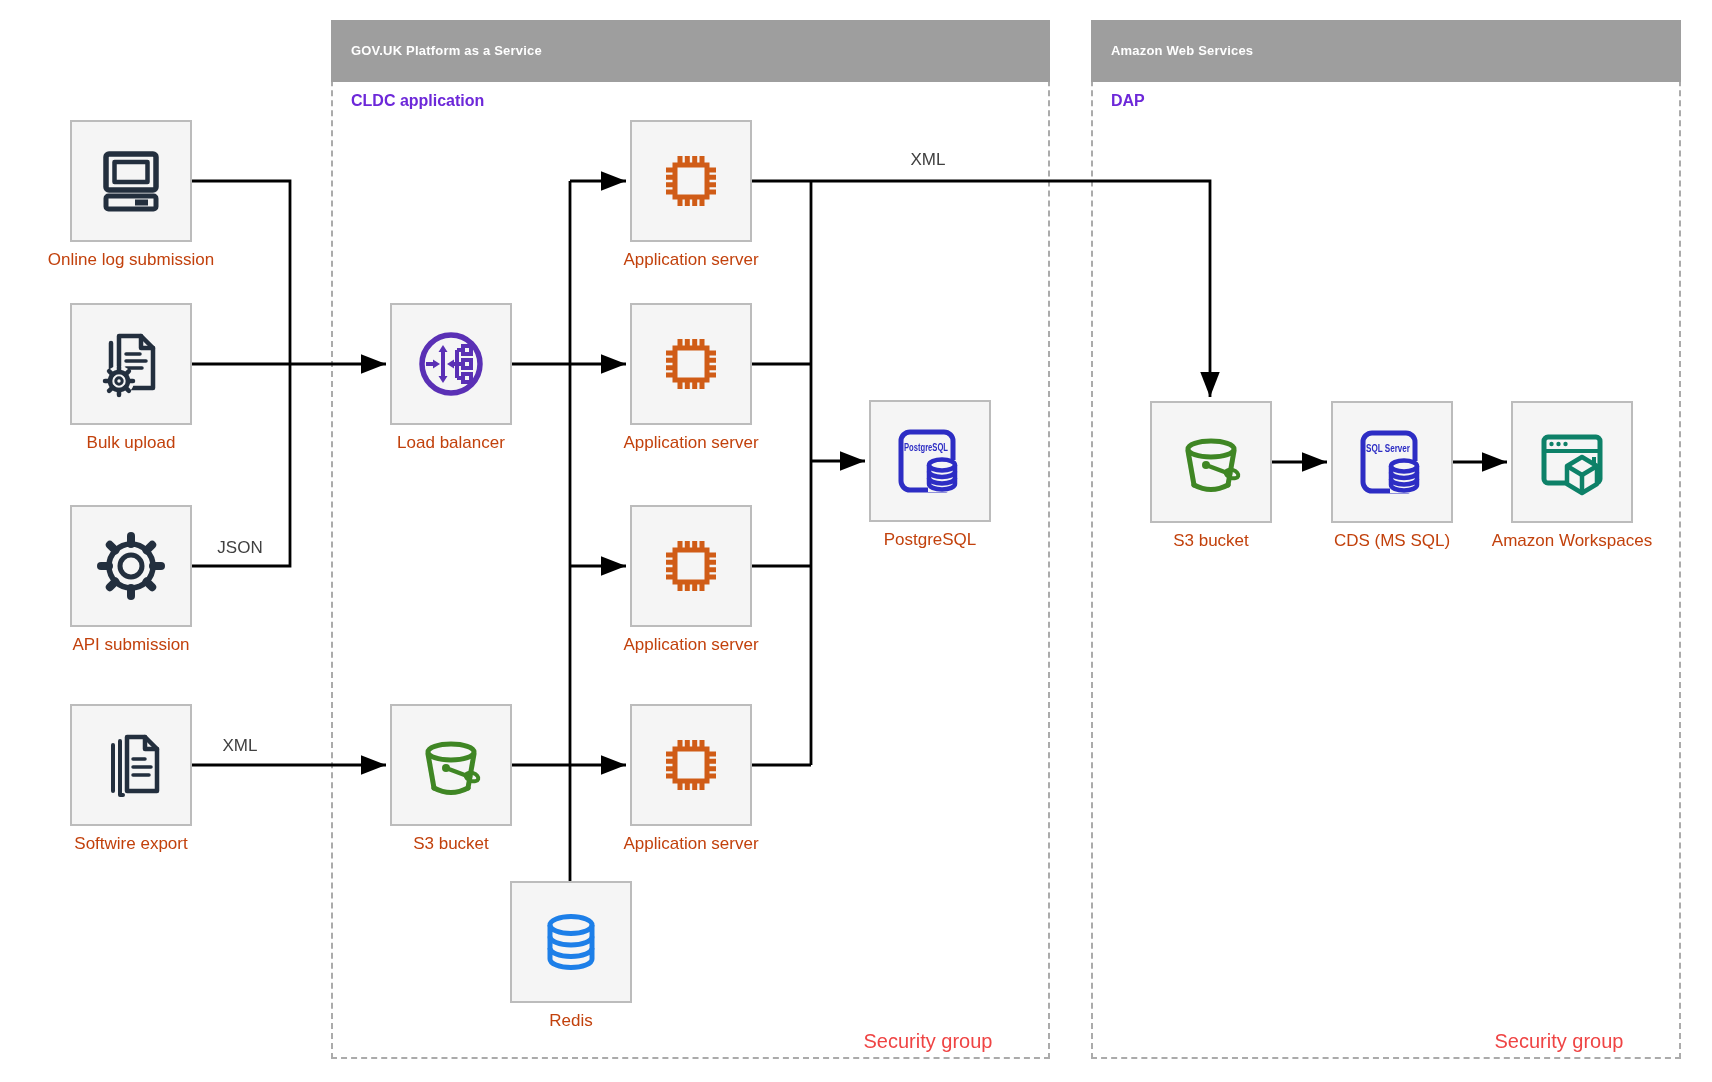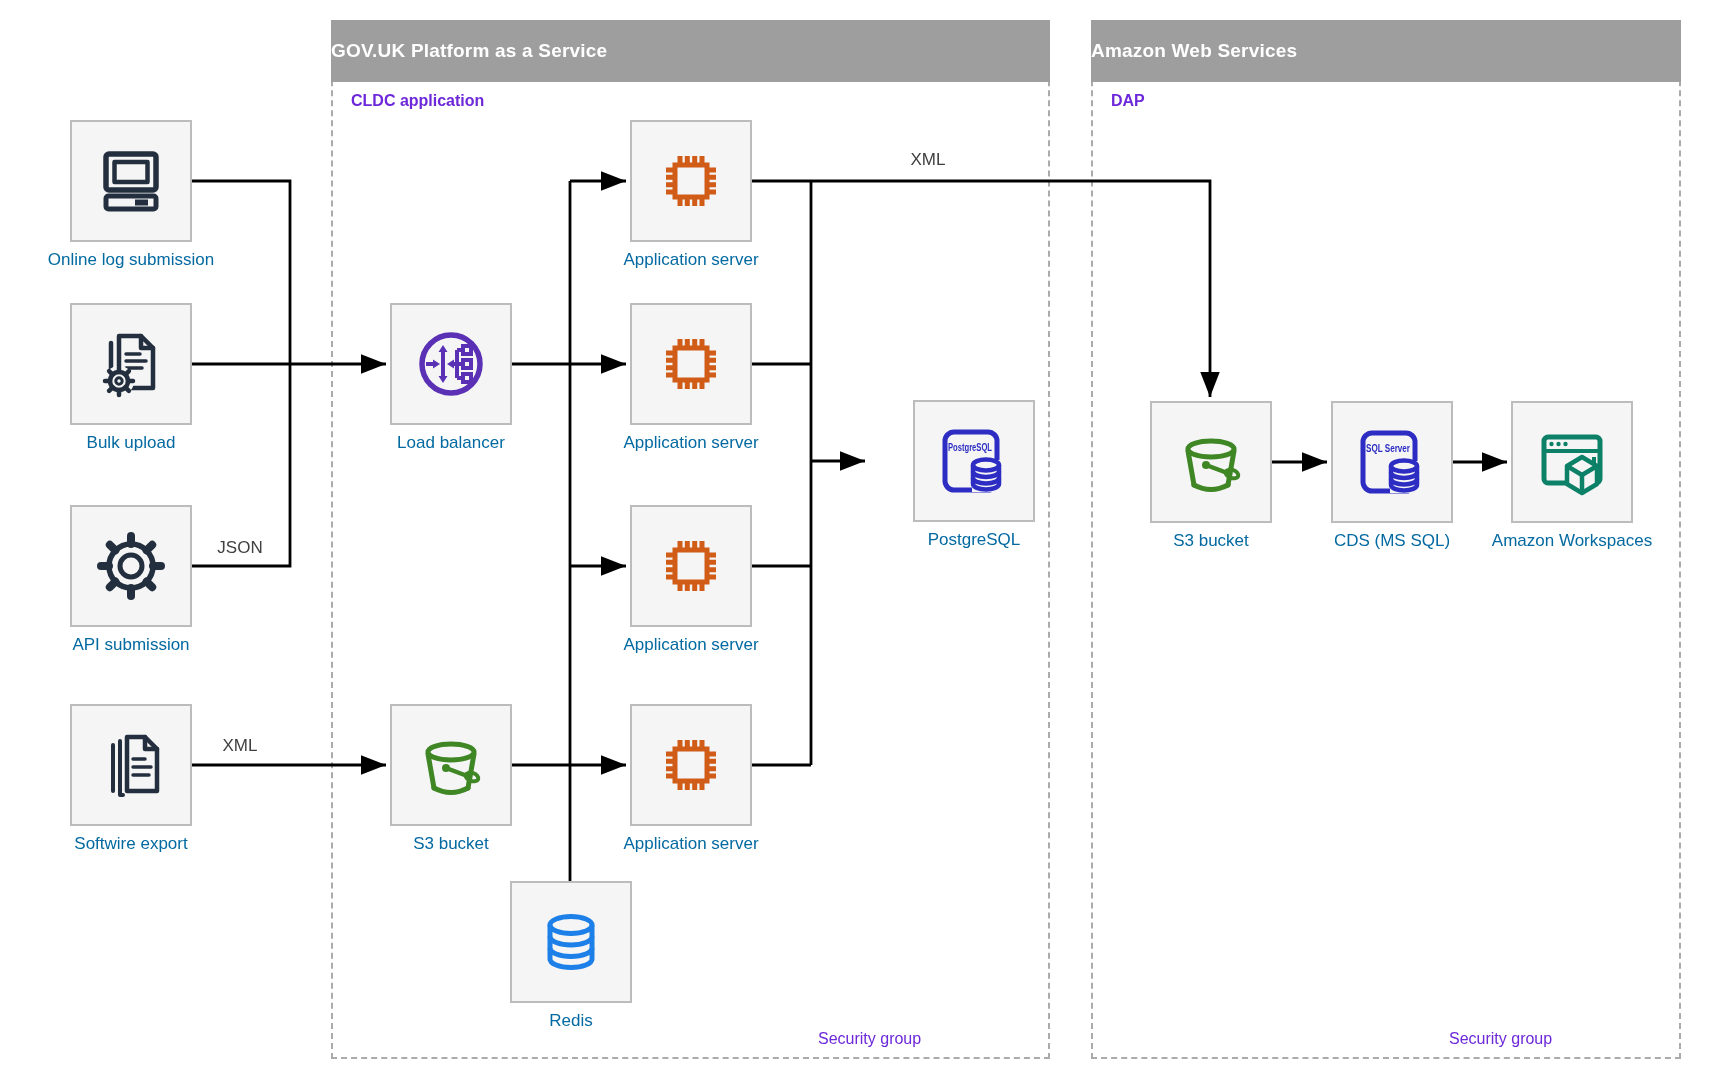--- a/index.html
+++ b/index.html
@@ -7,38 +7,38 @@
     width:1712px;height:1082px;position:relative;overflow:hidden;
     font-family:"Liberation Sans", sans-serif;color:#000;
   }
   
   .container{
     position:absolute;border:2px dashed #ABABAB;border-top:none;
     background:transparent;box-sizing:border-box;z-index:0;
   }
   .container-header{
     position:absolute;left:-2px;right:-2px;top:0;height:62px;
-    background:#9E9E9E;color:#fff;font-weight:bold;font-size:19px;
-    line-height:62px;letter-spacing:.2px;
+    background:#9E9E9E;color:#fff;font-weight:bold;font-size:13px;
+    line-height:62px;padding-left:20px;letter-spacing:.2px;
   }
   .container-sub{
     position:absolute;font-weight:bold;font-size:16px;color:#6d28d9;
   }
   .container-footer{
-    position:absolute;font-size:16px;color:#6d28d9;text-align:left;width:220px;
+    position:absolute;font-size:20px;color:#ef4444;text-align:center;width:220px;
   }
   
   .node{position:absolute;width:122px;z-index:2;}
   .nodebox{
     width:122px;height:122px;background:#F5F5F5;border:2px solid #BCBCBC;
     box-sizing:border-box;display:flex;align-items:center;justify-content:center;
   }
   .nodelabel{
     position:absolute;top:130px;left:50%;transform:translateX(-50%);
-    white-space:nowrap;font-size:17px;color:#0369a1;text-align:center;
+    white-space:nowrap;font-size:17px;color:#c2410c;text-align:center;
   }
   .nodebox svg{display:block;}
   
   .ic-navy{color:#232F3E;}
   .ic-orange{color:#D05C17;}
   .ic-purple{color:#5A30B5;}
   .ic-green{color:#3F8624;}
   .ic-indigo{color:#2D2DC4;}
   .ic-azure{color:#1D7FE8;}
   .ic-teal{color:#0D8168;}
@@ -287,21 +287,21 @@
       <path d="M17,21 V55" stroke-width="5"></path>
       <path d="M59,21 V55" stroke-width="5"></path>
       <path d="M17,55 A21,8.5 0 0 0 59,55" stroke-width="5"></path>
       <path d="M17,32.5 A21,8.5 0 0 0 59,32.5" stroke-width="5"></path>
       <path d="M17,44 A21,8.5 0 0 0 59,44" stroke-width="5"></path>
     </svg>
   </div>
   <div class="nodelabel">Redis</div>
 </div>
 
-<div class="node" style="left:869px;top:400px;margin-left:44px;">
+<div class="node" style="left:869px;top:400px;">
   <div class="nodebox ic-indigo">
     <svg width="76" height="76" viewBox="0 0 76 76" fill="none" stroke="currentColor">
       <rect x="9" y="9" width="52" height="58" rx="9" stroke-width="5"></rect>
       <text x="34" y="28" font-size="11" font-weight="bold" font-family="Liberation Sans, sans-serif" fill="currentColor" stroke="none" text-anchor="middle" textLength="44" lengthAdjust="spacingAndGlyphs">PostgreSQL</text>
       <rect x="36" y="37" width="28" height="32" fill="#F5F5F5" stroke="none"></rect>
       <ellipse cx="50" cy="42" rx="13" ry="5.5" stroke-width="4.5" fill="#F5F5F5"></ellipse>
       <path d="M37,42 V61" stroke-width="4.5"></path>
       <path d="M63,42 V61" stroke-width="4.5"></path>
       <path d="M37,61 A13,5.5 0 0 0 63,61" stroke-width="4.5"></path>
       <path d="M37,48.5 A13,5.5 0 0 0 63,48.5" stroke-width="4.5"></path>

